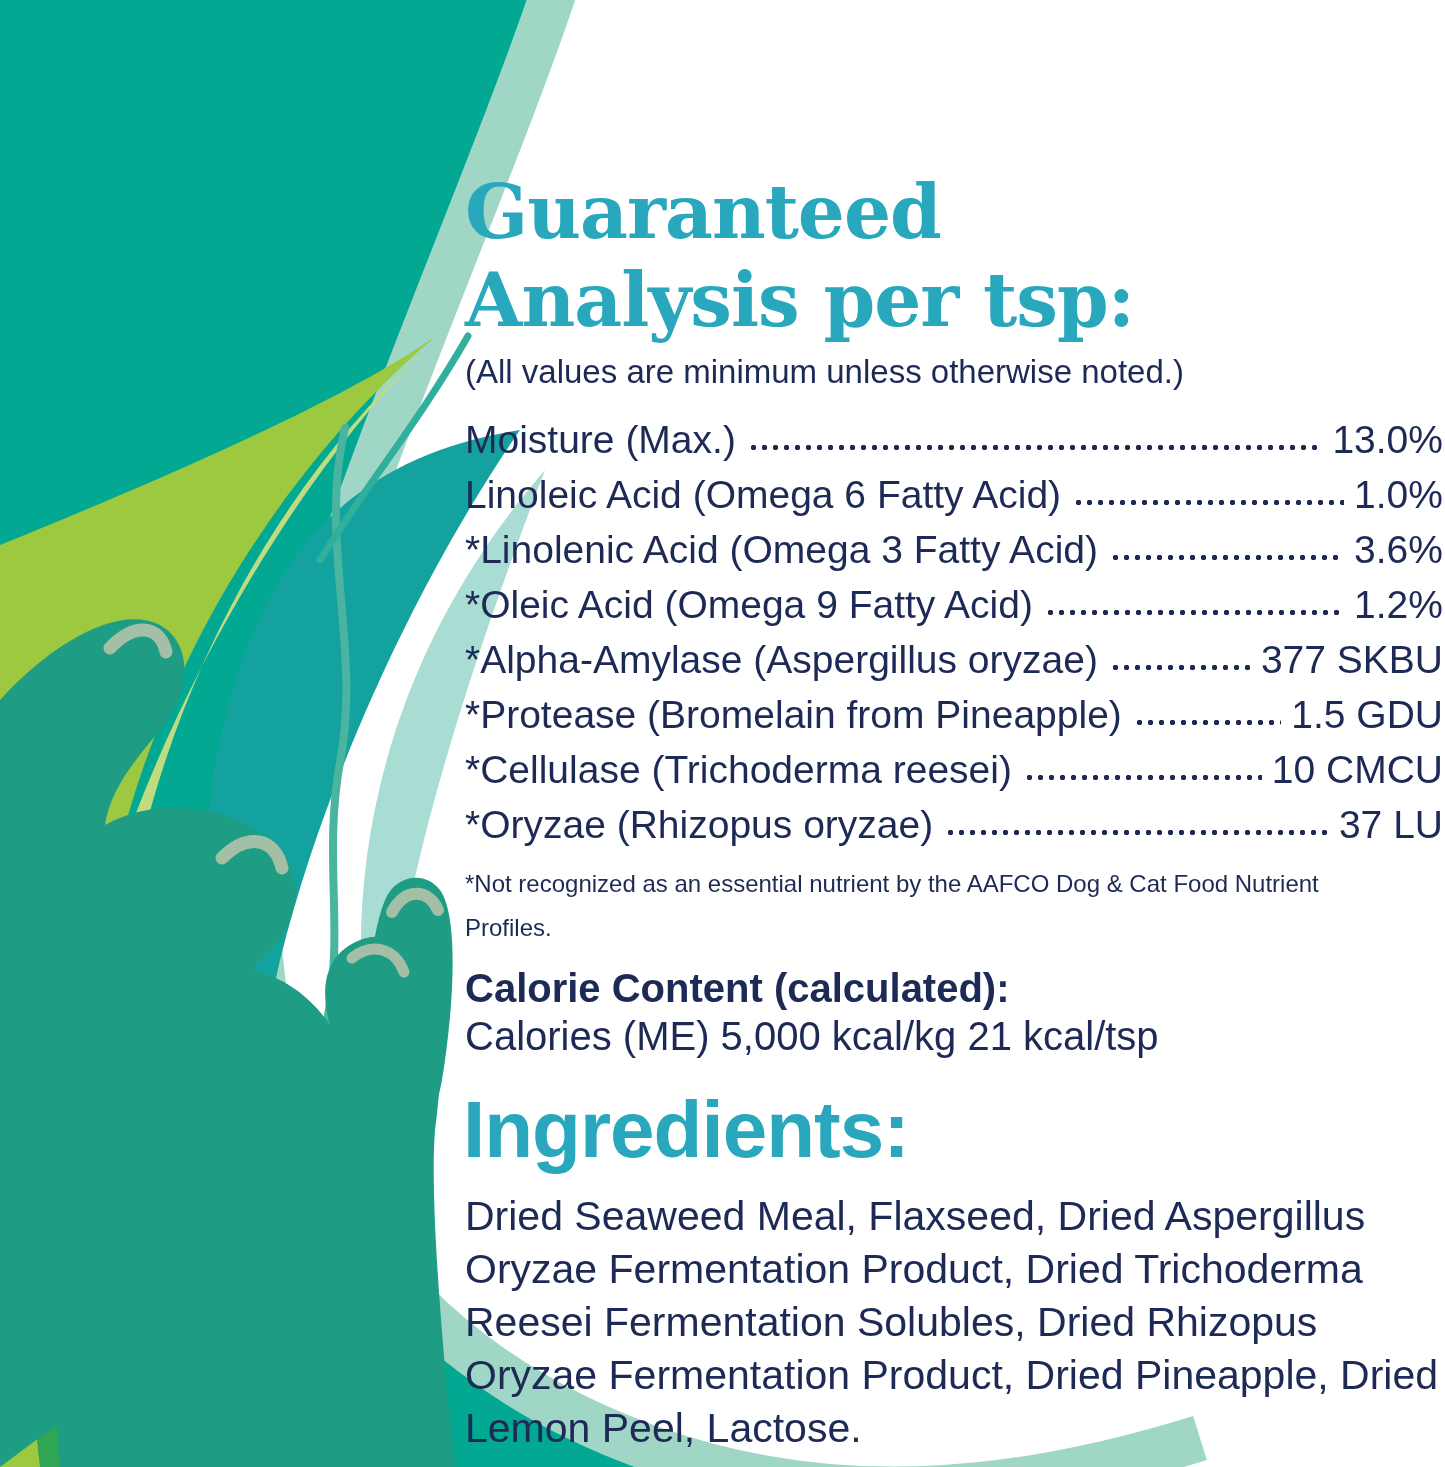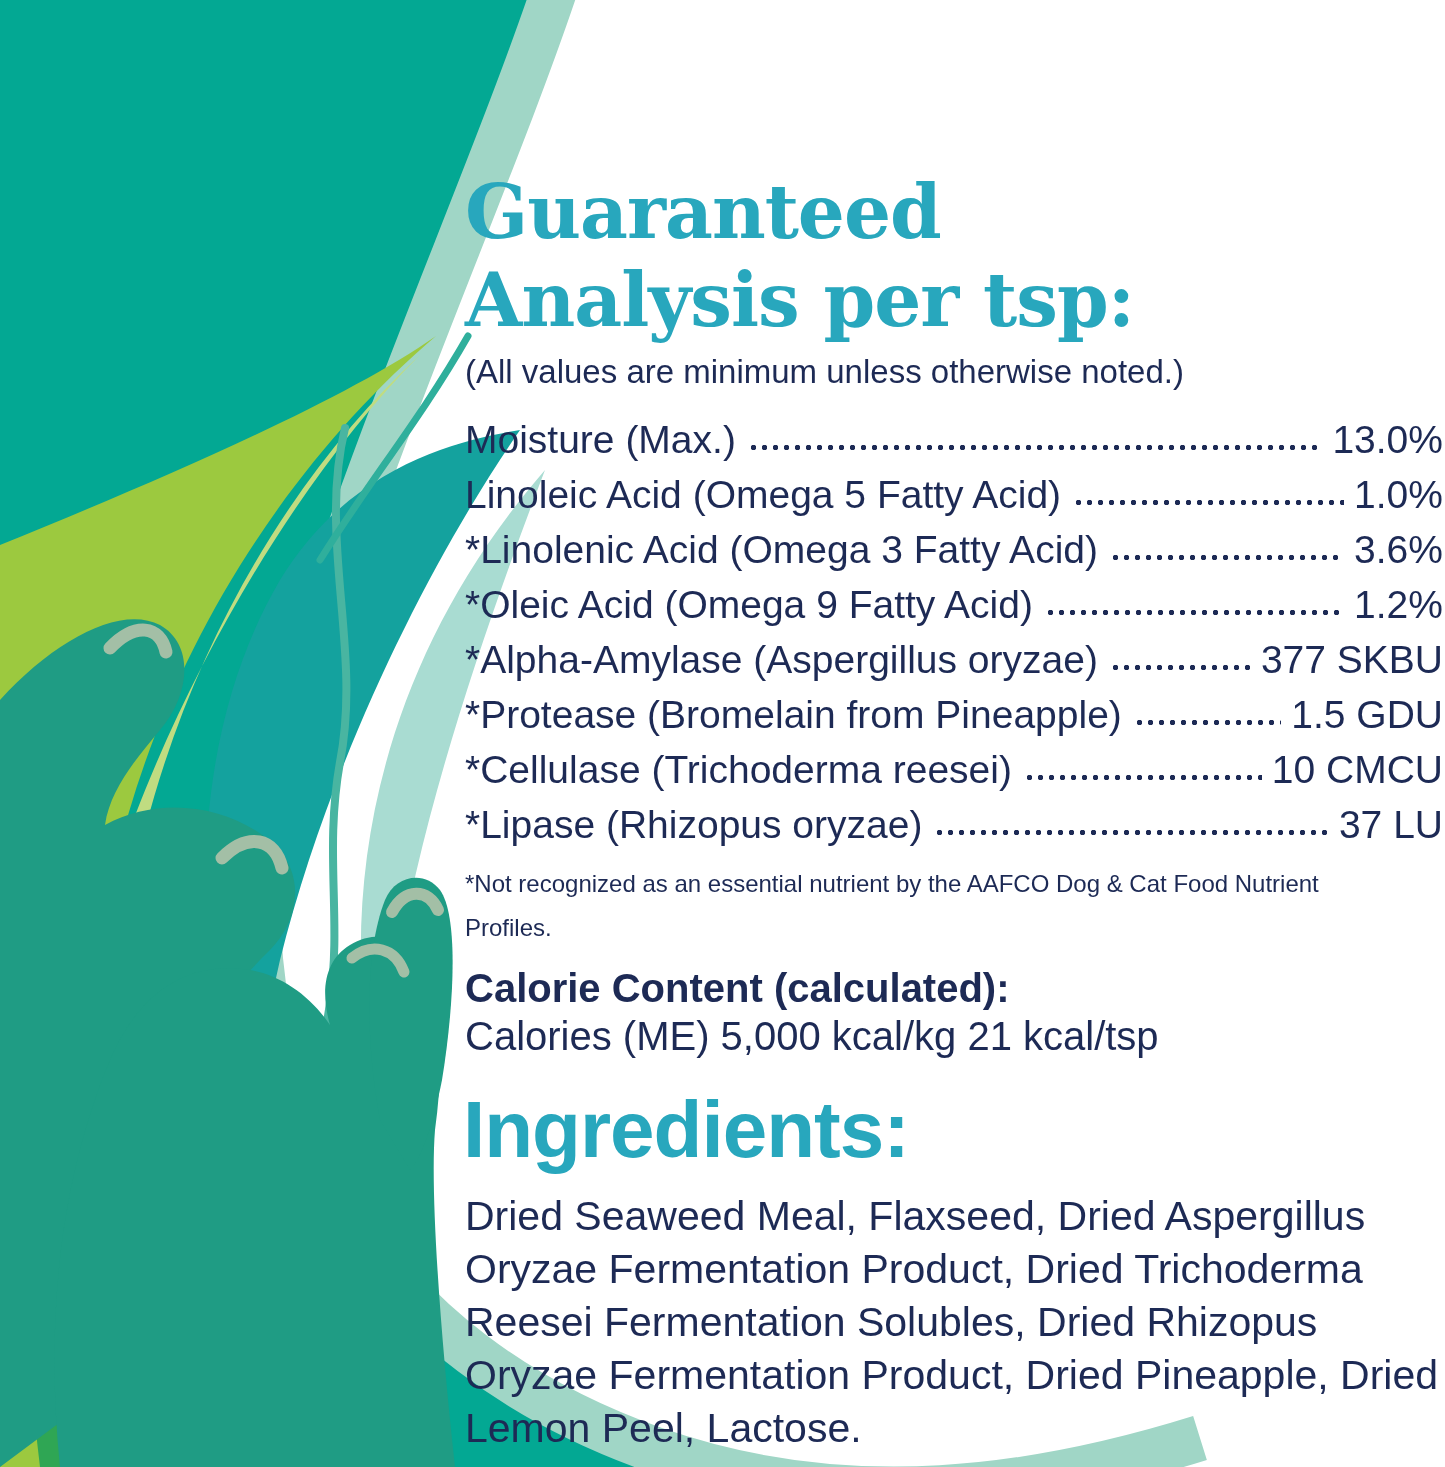--- a/index.html
+++ b/index.html
@@ -125,21 +125,21 @@
 
   <div class="subtitle">(All values are minimum unless otherwise noted.)</div>
 
   <div class="rows">
     <div class="row">
       <span class="nm">Moisture (Max.)</span>
       <span class="leader"></span>
       <span class="val">13.0%</span>
     </div>
     <div class="row">
-      <span class="nm">Linoleic Acid (Omega 5 Fatty Acid)</span>
+      <span class="nm">Linoleic Acid (Omega 6 Fatty Acid)</span>
       <span class="leader"></span>
       <span class="val">1.0%</span>
     </div>
     <div class="row">
       <span class="nm">*Linolenic Acid (Omega 3 Fatty Acid)</span>
       <span class="leader"></span>
       <span class="val">3.6%</span>
     </div>
     <div class="row">
       <span class="nm">*Oleic Acid (Omega 9 Fatty Acid)</span>
@@ -155,21 +155,21 @@
       <span class="nm">*Protease (Bromelain from Pineapple)</span>
       <span class="leader"></span>
       <span class="val">1.5 GDU</span>
     </div>
     <div class="row">
       <span class="nm">*Cellulase (Trichoderma reesei)</span>
       <span class="leader"></span>
       <span class="val">10 CMCU</span>
     </div>
     <div class="row">
-      <span class="nm">*Lipase (Rhizopus oryzae)</span>
+      <span class="nm">*Oryzae (Rhizopus oryzae)</span>
       <span class="leader"></span>
       <span class="val">37 LU</span>
     </div>
   </div>
 
   <div class="footnote">*Not recognized as an essential nutrient by the AAFCO Dog &amp; Cat Food Nutrient Profiles.</div>
 
   <div class="cal-heading">Calorie Content (calculated):</div>
 
   <div class="cal-detail">Calories (ME) 5,000 kcal/kg 21 kcal/tsp</div>

